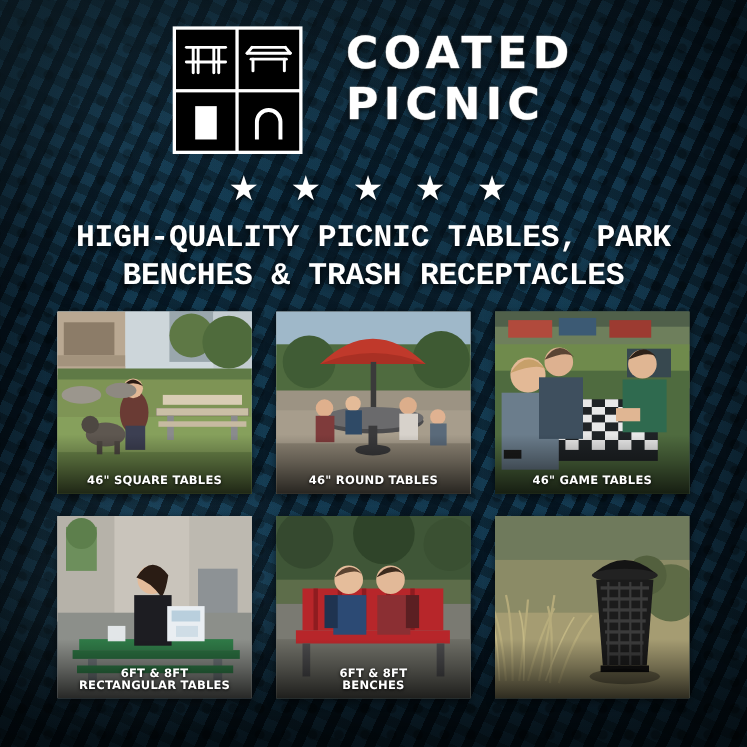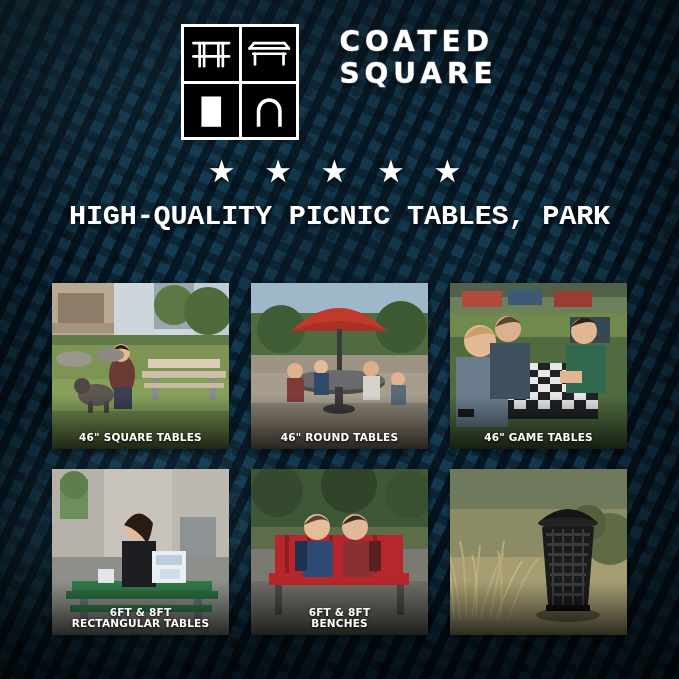--- a/index.html
+++ b/index.html
@@ -101,21 +101,21 @@
   .logo-cell svg { position: absolute; inset: 0; width: 100%; height: 100%; }
 
   .logo-text {
     display: flex;
     flex-direction: column;
     justify-content: center;
     padding-top: 2px;
   }
   .logo-line {
     color: #ffffff;
-    font-size: 28px;
+    font-size: 40px;
     font-weight: 700;
     letter-spacing: 5px;
     line-height: 1.16;
     text-shadow: 0 0 2px rgba(255,255,255,0.35), 0 2px 5px rgba(0,0,0,0.85);
     -webkit-text-stroke: 0.4px rgba(255,255,255,0.6);
     font-family: "DejaVu Sans", sans-serif;
     margin-left: 26px;
   }
 
   
@@ -229,28 +229,29 @@
       </div>
       <div class="logo-cell">
         <svg viewBox="0 0 60 60" aria-hidden="true">
           <path d="M18 48 L18 30 A12 12 0 0 1 42 30 L42 48" fill="none" stroke="#ffffff" stroke-width="4"></path>
         </svg>
       </div>
     </div>
 
     <div class="logo-text">
       <div class="logo-line">COATED</div>
-      <div class="logo-line">SQUARE</div>
+      <div class="logo-line">PICNIC</div>
     </div>
   </div>
 
   <div class="stars">★ ★ ★ ★ ★</div>
 
   <div class="headline">
     <div>HIGH-QUALITY PICNIC TABLES, PARK</div>
+    <div>BENCHES &amp; TRASH RECEPTACLES</div>
   </div>
 
   <div class="tiles">
 
     <div class="tile">
       <svg class="photo" viewBox="0 0 177 166" preserveAspectRatio="none">
         <rect x="0" y="0" width="177" height="166" fill="#b9c4c9"></rect>
         <rect x="0" y="0" width="177" height="58" fill="#cfd8dd"></rect>
         <rect x="0" y="0" width="62" height="62" fill="#b9a892"></rect>
         <rect x="6" y="10" width="46" height="30" fill="#8c7c68"></rect>

